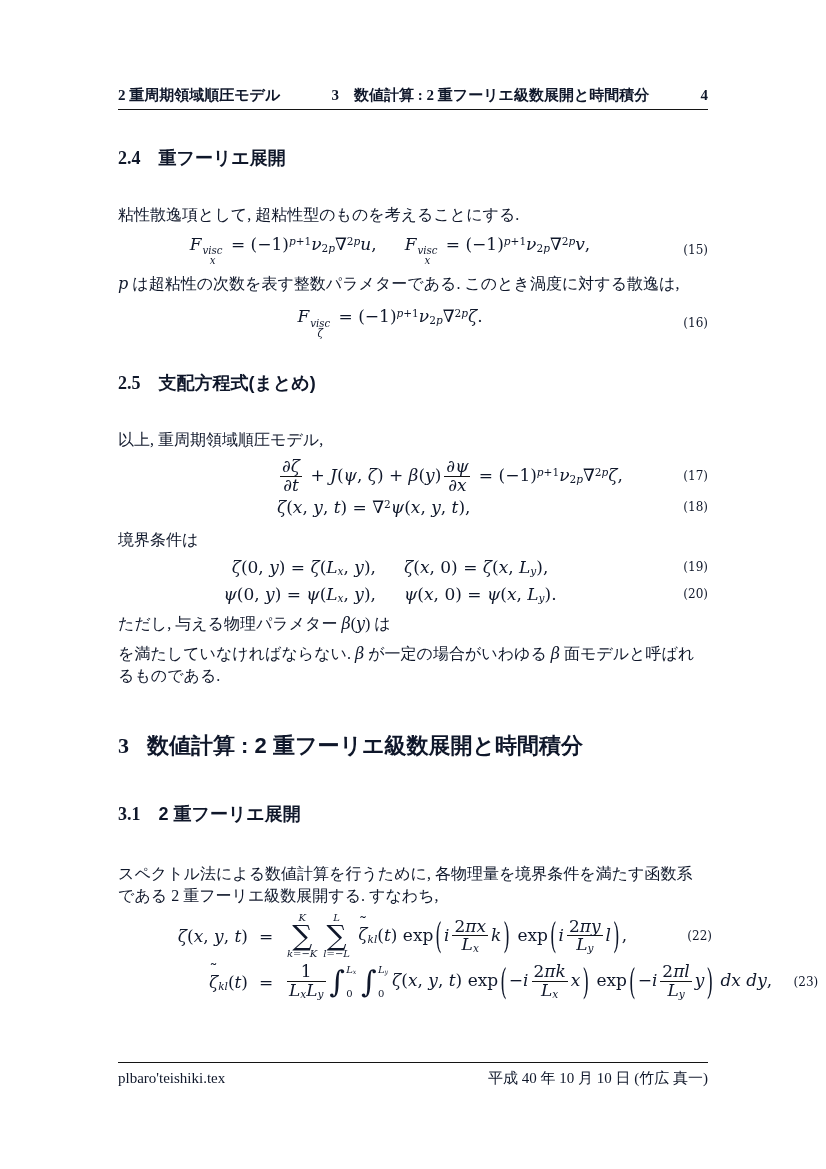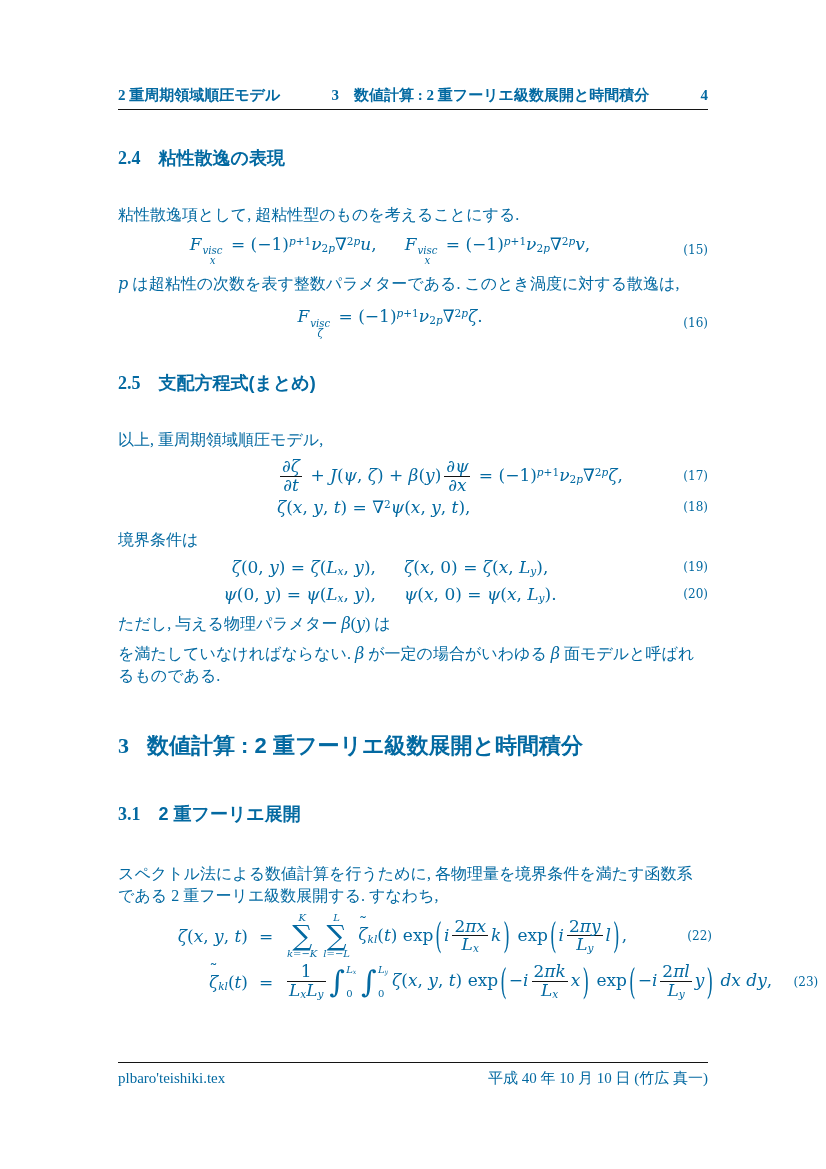--- a/index.html
+++ b/index.html
@@ -1,16 +1,16 @@
 <!DOCTYPE html>
 <html lang="ja"><head>
 <meta charset="utf-8">
 <style>
   html,body{margin:0;padding:0;background:#ffffff;}
-  .page{position:relative;width:826px;height:1169px;background:#ffffff;color:#0369a1;overflow:hidden;}
+  .page{position:relative;width:826px;height:1169px;background:#ffffff;color:#0f172a;overflow:hidden;}
 
   
   .runhead{position:absolute;top:86px;left:118px;width:590px;display:flex;justify-content:space-between;align-items:baseline;
            font-family:"Liberation Serif","DejaVu Serif",serif;font-weight:bold;font-size:15px;white-space:nowrap;}
   .headrule{position:absolute;top:109px;left:118px;width:590px;border:none;border-top:1.6px solid #141414;margin:0;}
 
   
   .content{position:absolute;left:118px;top:0;width:590px;}
 
   
@@ -94,21 +94,21 @@
   <header class="runhead">
     <span>2 重周期領域順圧モデル</span>
     <span>3　数値計算 : 2 重フーリエ級数展開と時間積分</span>
     <span>4</span>
   </header>
   <hr class="headrule">
 
   <main class="content">
 
     <h2 class="subsec mt-h24">
-      <span class="no">2.4</span><span>粘性散逸の表現</span>
+      <span class="no">2.4</span><span>重フーリエ展開</span>
     </h2>
 
     <p class="para mt-p1">粘性散逸項として, 超粘性型のものを考えることにする.</p>
 
     <div class="eqrow mt-eq15">
       <span class="eqbody eq"><i>F</i><span class="ss">
             <span><i>visc</i></span>
             <span><i>x</i></span>
           </span> = (−1)<sup><i>p</i>+1</sup><i>ν</i><sub>2<i>p</i></sub>∇<sup>2<i>p</i></sup><i>u</i>,<span class="qs"></span><i>F</i><span class="ss">
             <span><i>visc</i></span>

